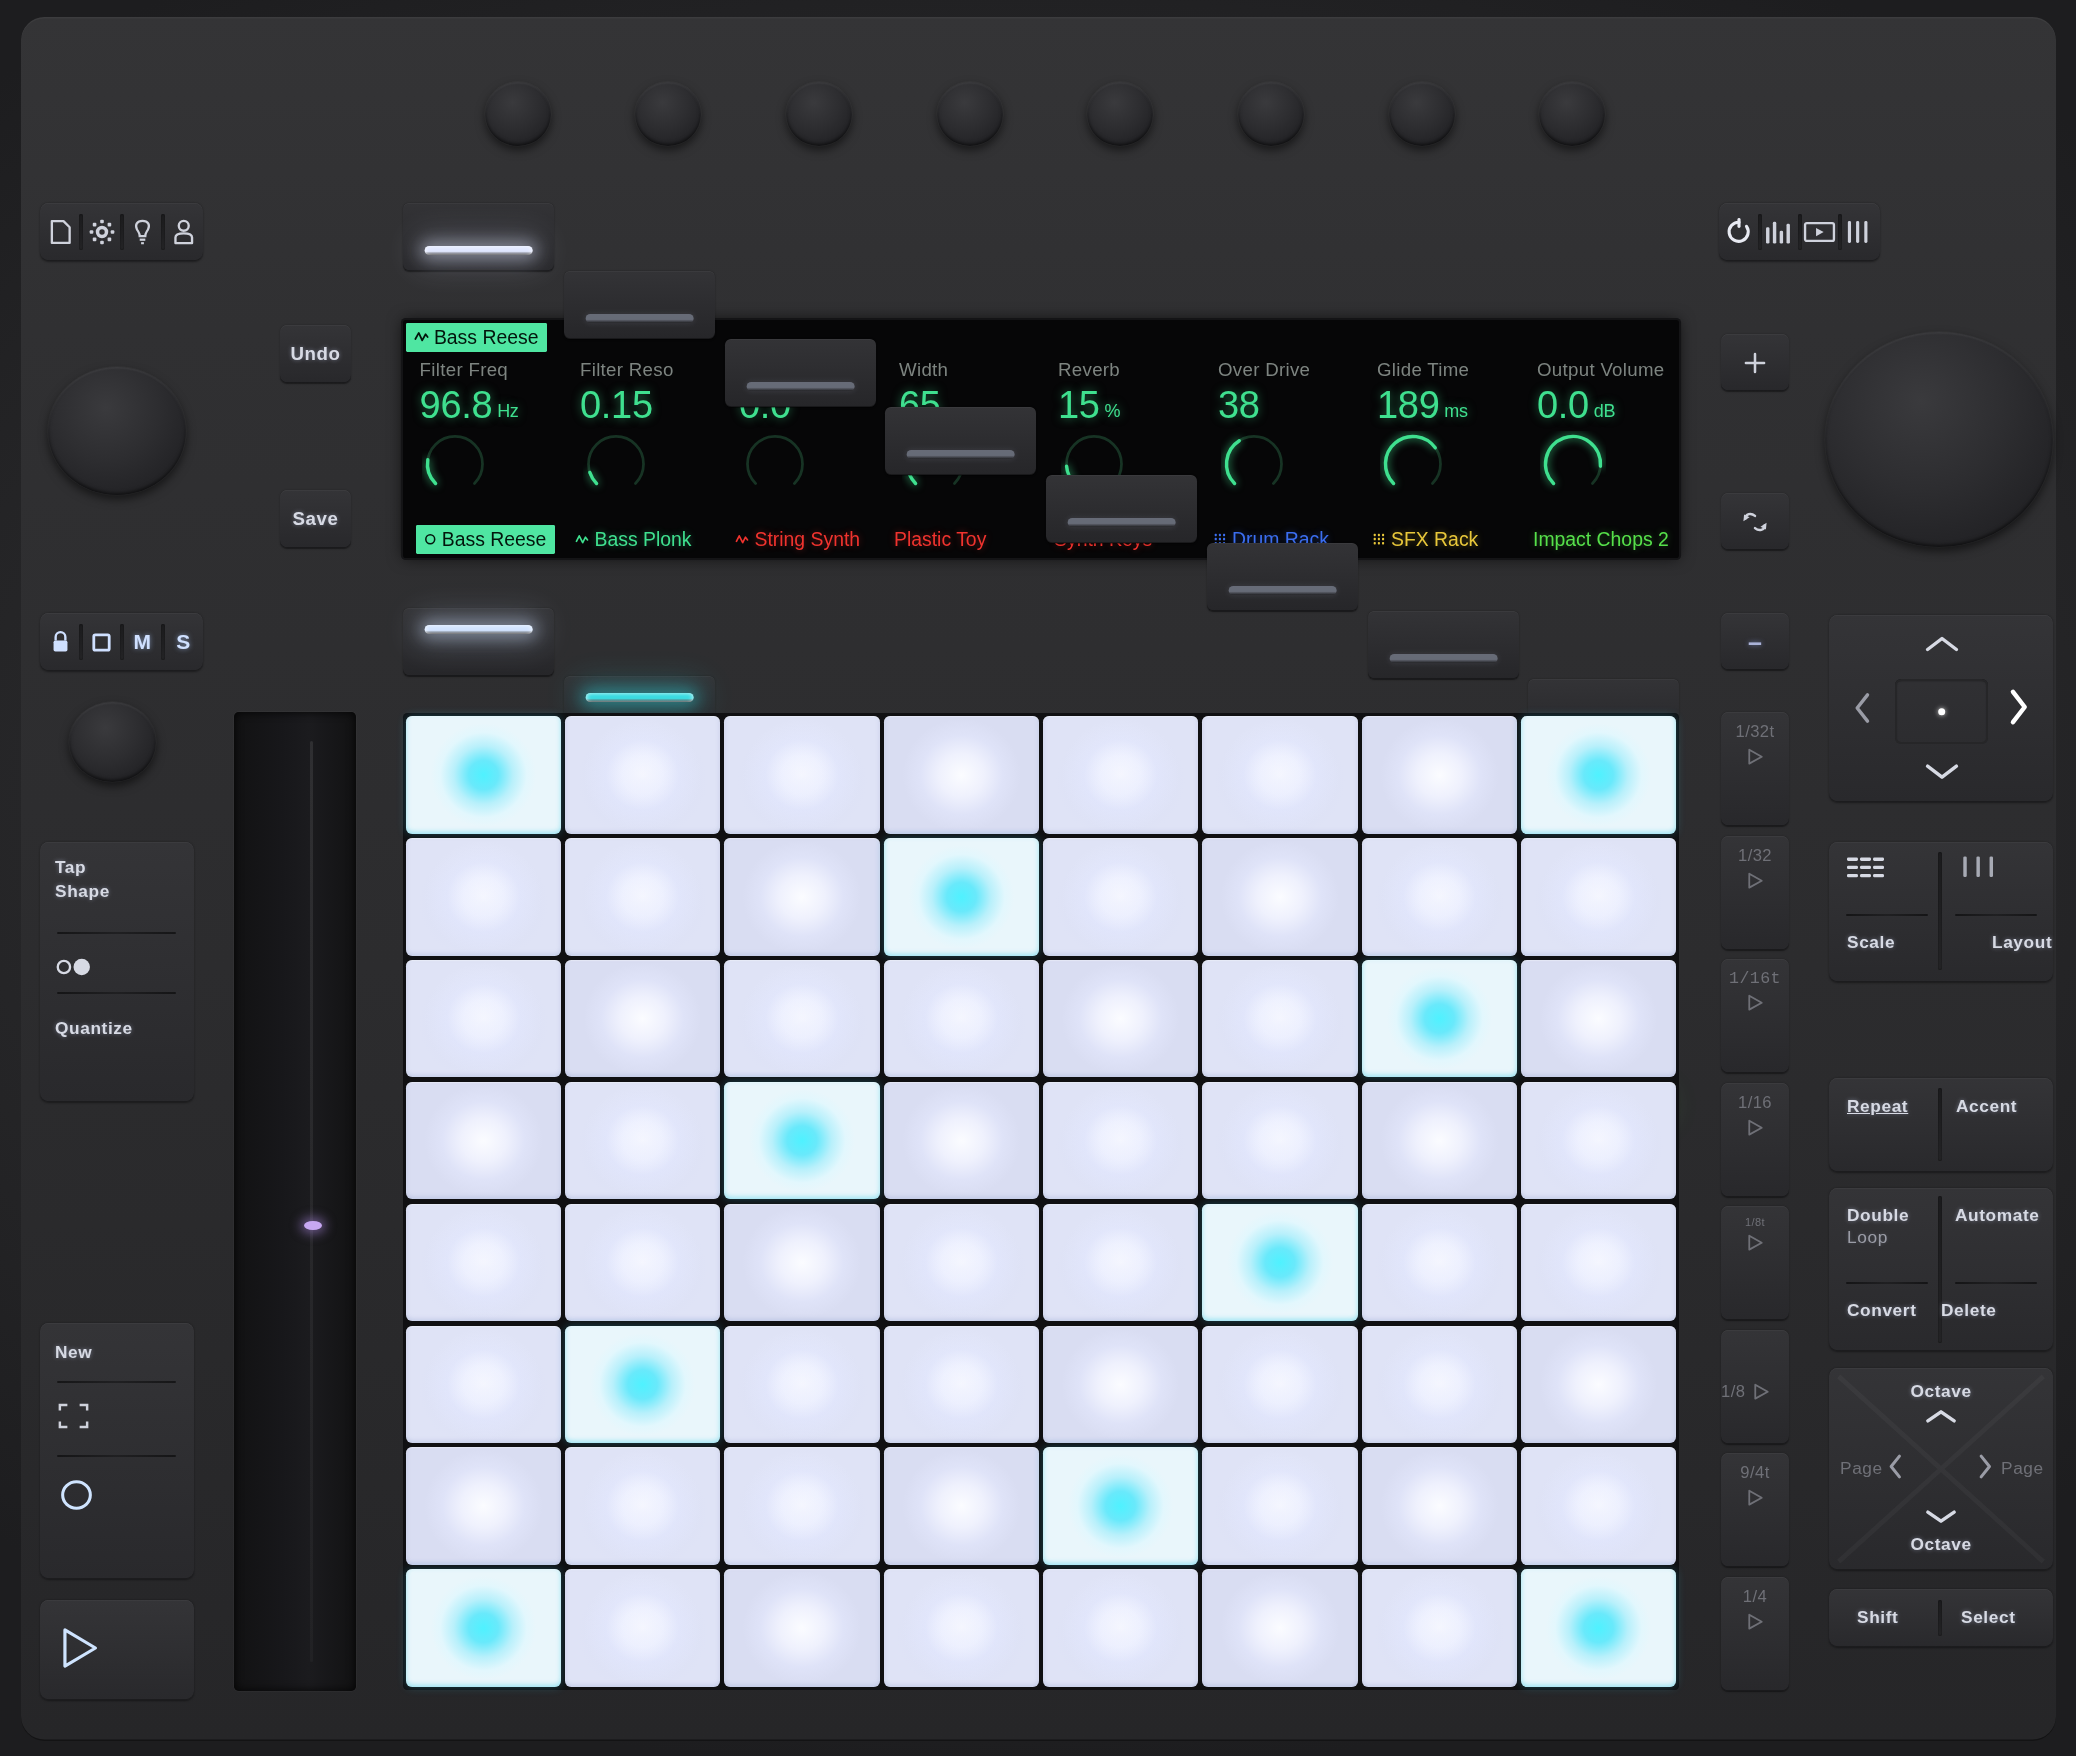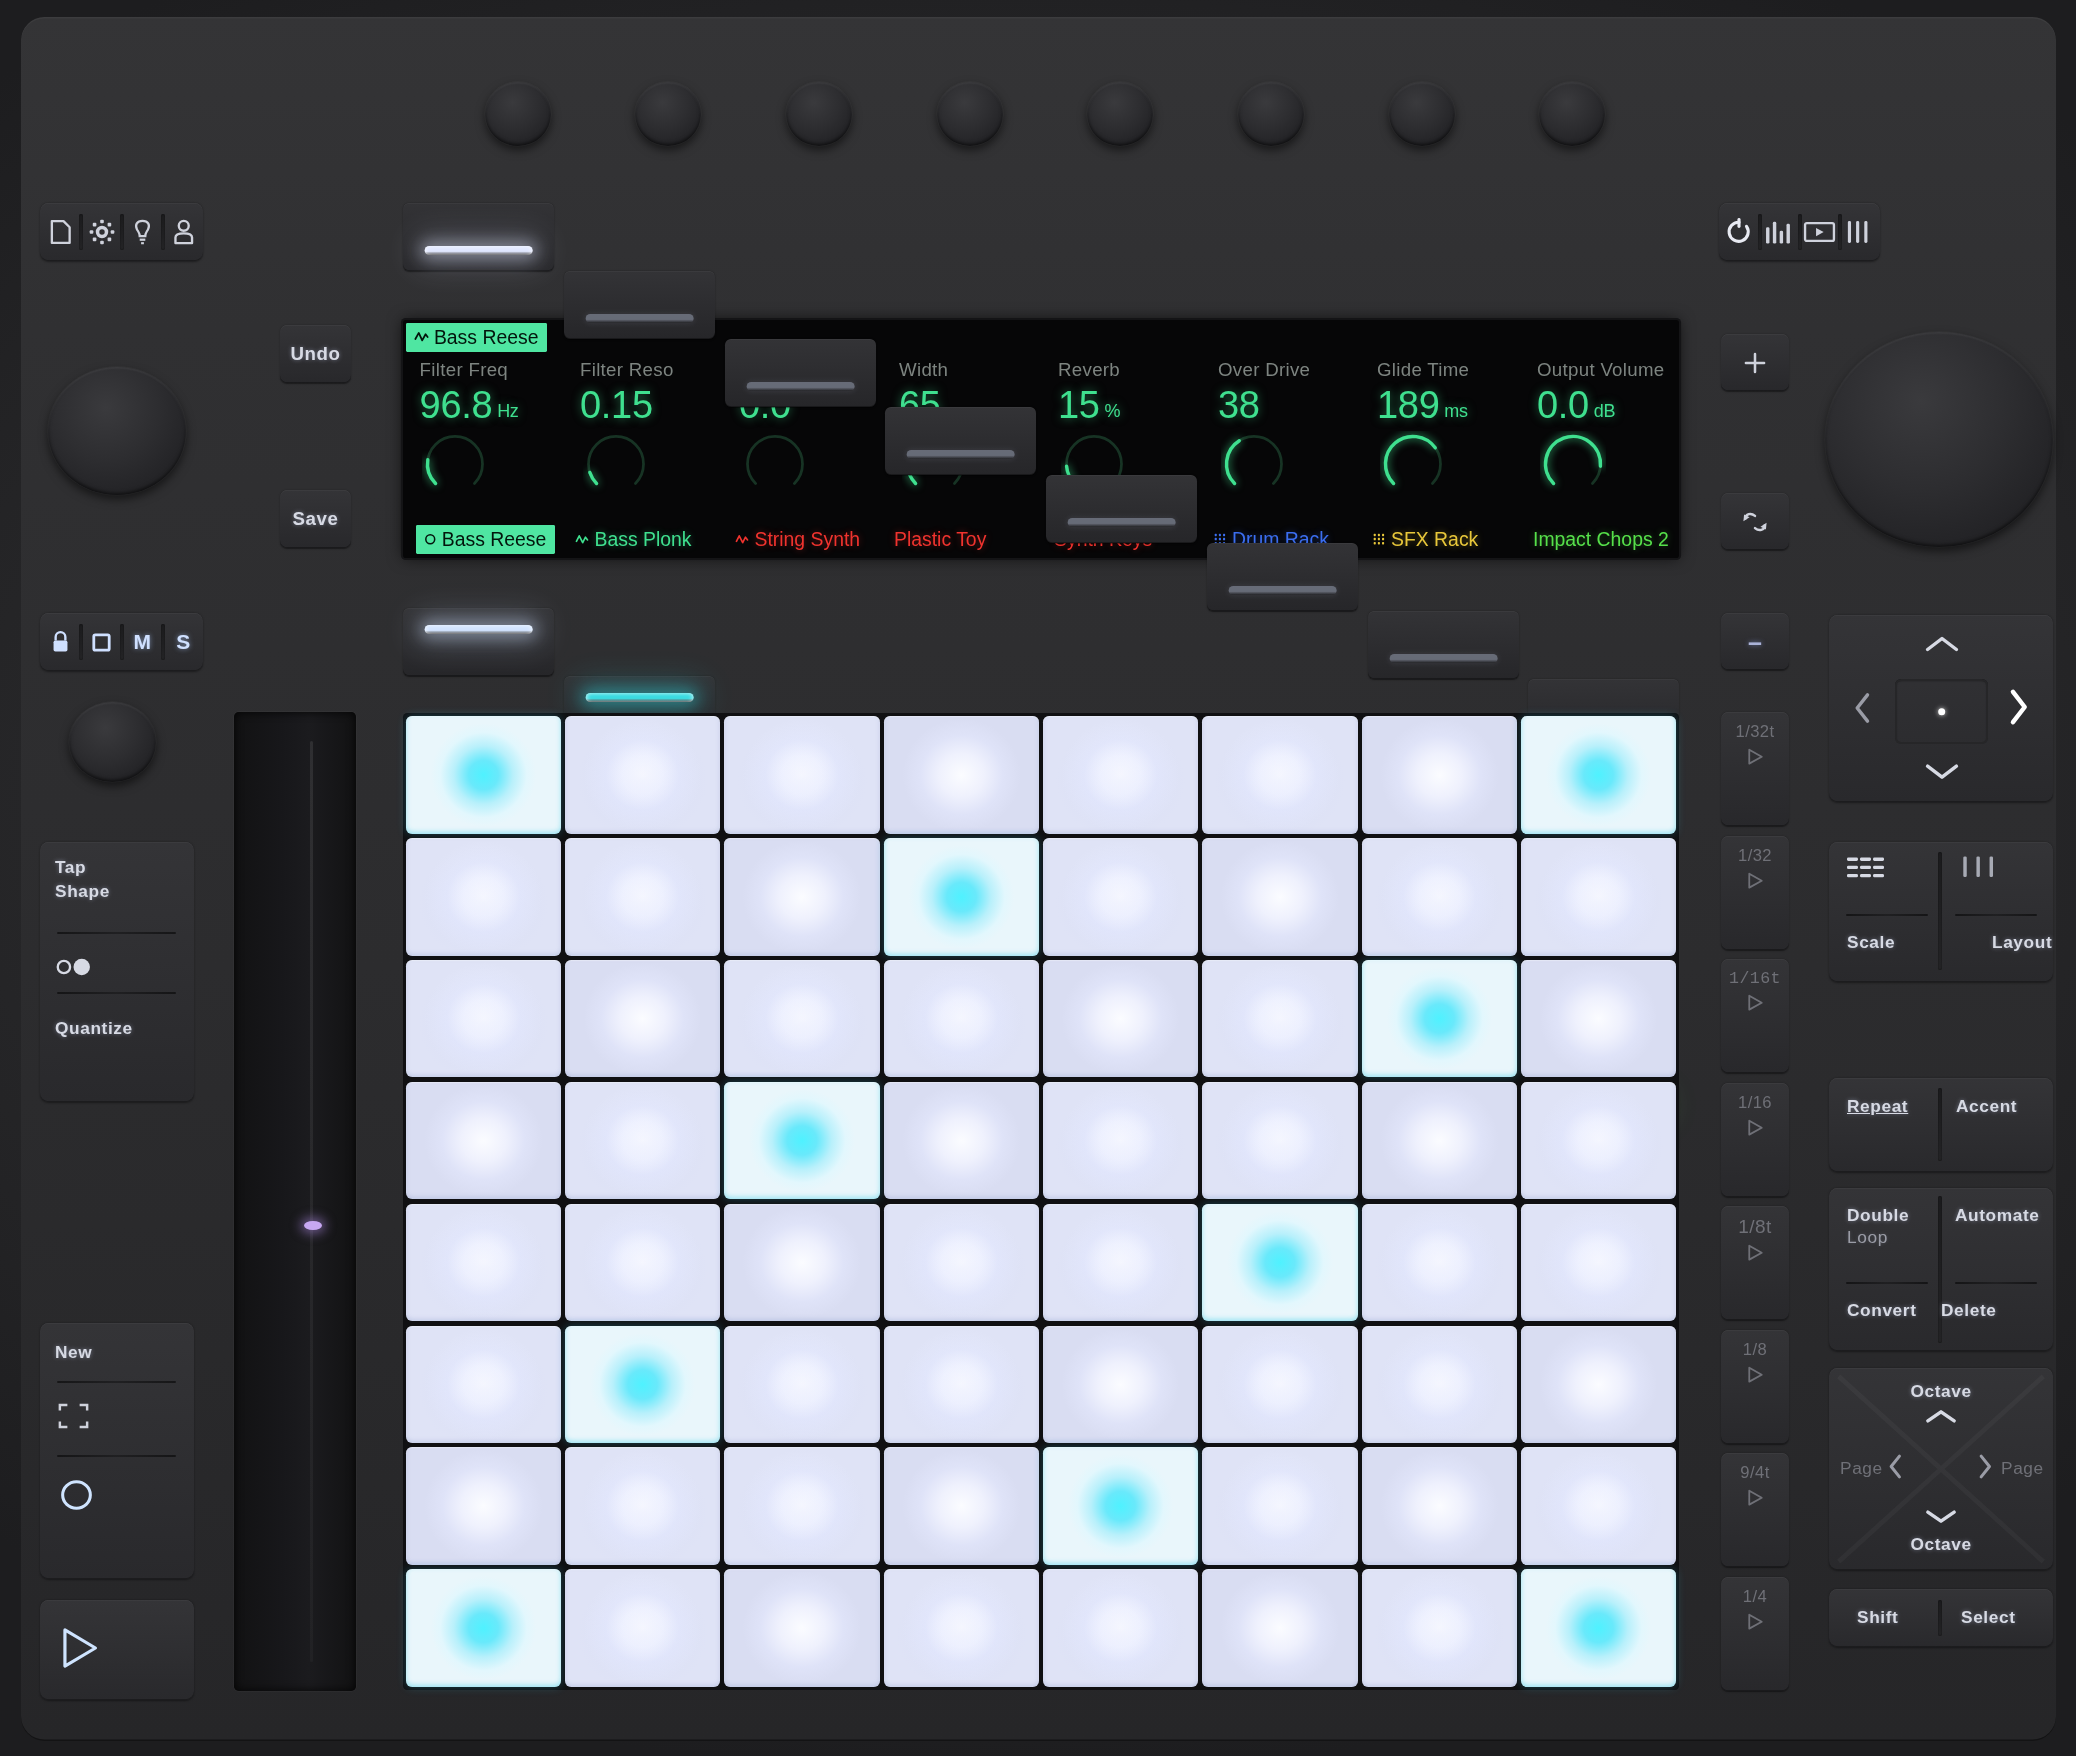--- a/index.html
+++ b/index.html
@@ -698,28 +698,28 @@
       </div>
       <div class="btn abs" style="left: 0px; top: 371px; width: 68px; height: 114px; flex-direction: column; justify-content: flex-start; padding-top: 9.7px; gap: 5.5px;">
         <div style="font-size: 16.6px; color: rgb(111, 112, 119); letter-spacing: 0.4px;">1/16</div>
         <div>
           <svg width="21" height="19.4" viewBox="0 0 30 28">
             <path d="M6 4 L24 14 L6 24 Z" fill="none" stroke="#6f7077" stroke-width="2.6" stroke-linejoin="round"></path>
           </svg>
         </div>
       </div>
       <div class="btn abs" style="left: 0px; top: 494px; width: 68px; height: 114px; flex-direction: column; justify-content: flex-start; padding-top: 9.7px; gap: 5.5px;">
-        <div style="font-size: 19px; color: rgb(111, 112, 119); letter-spacing: 0.4px;">1/8t</div>
+        <div style="font-size: 11px; color: rgb(111, 112, 119); letter-spacing: 0.4px;">1/8t</div>
         <div>
           <svg width="21" height="19.4" viewBox="0 0 30 28">
             <path d="M6 4 L24 14 L6 24 Z" fill="none" stroke="#6f7077" stroke-width="2.6" stroke-linejoin="round"></path>
           </svg>
         </div>
       </div>
-      <div class="btn abs" style="left: 0px; top: 618px; width: 68px; height: 114px; flex-direction: column; justify-content: flex-start; padding-top: 9.7px; gap: 5.5px;">
+      <div class="btn abs" style="left: 0px; top: 618px; width: 68px; height: 114px; flex-direction: row; justify-content: flex-start; padding-top: 9.7px; gap: 5.5px;">
         <div style="font-size: 16.6px; color: rgb(111, 112, 119); letter-spacing: 0.4px;">1/8</div>
         <div>
           <svg width="21" height="19.4" viewBox="0 0 30 28">
             <path d="M6 4 L24 14 L6 24 Z" fill="none" stroke="#6f7077" stroke-width="2.6" stroke-linejoin="round"></path>
           </svg>
         </div>
       </div>
       <div class="btn abs" style="left: 0px; top: 741px; width: 68px; height: 114px; flex-direction: column; justify-content: flex-start; padding-top: 9.7px; gap: 5.5px;">
         <div style="font-size: 16.6px; color: rgb(111, 112, 119); letter-spacing: 0.4px;">9/4t</div>
         <div>

